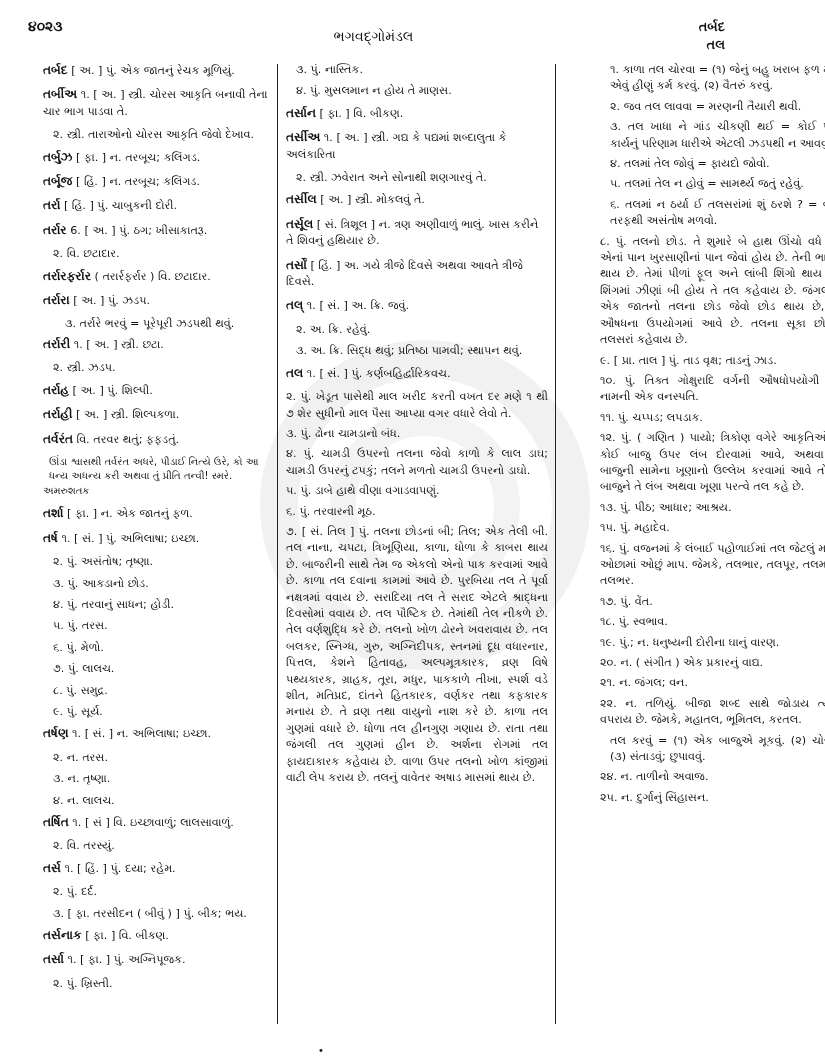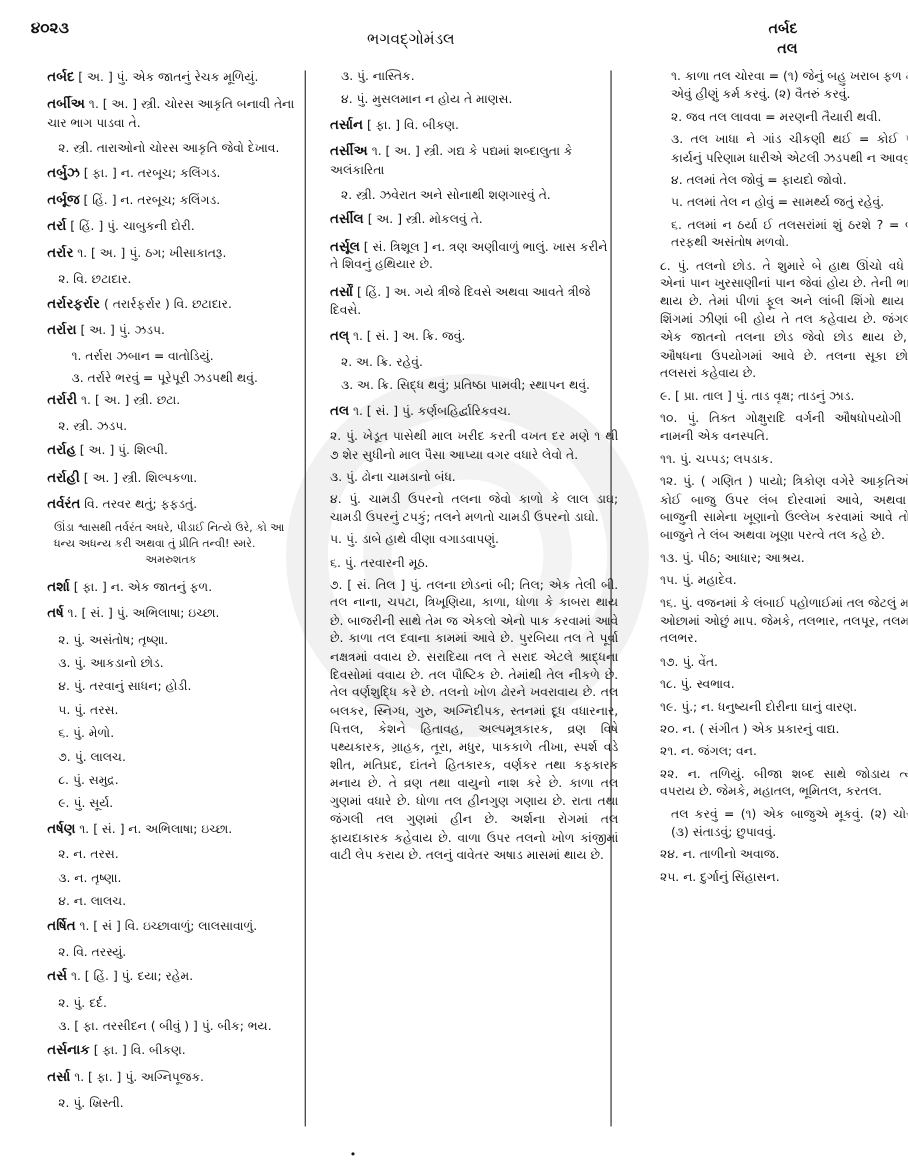--- a/index.html
+++ b/index.html
@@ -18,31 +18,31 @@
   }
   .header { position: absolute; top: 14px; left: 0; width: 747px; height: 40px; z-index: 2; }
   .page-num { position: absolute; left: 28px; top: 4px; font-size: 14px; font-weight: bold; }
   .running-title { position: absolute; left: 0; right: 0; top: 14px; text-align: center; font-size: 14px; font-weight: normal; }
   .guide-words { position: absolute; right: 22px; top: 4px; text-align: right; font-size: 13px; font-weight: bold; line-height: 18px; }
   .col {
     position: absolute; top: 62px; z-index: 2;
     font-size: 11.2px; line-height: 16.4px;
   }
   .col-left { left: 43px; width: 225px; }
-  .col-mid { left: 300px; width: 262px; }
+  .col-mid { left: 286px; width: 262px; }
   .col-right { left: 600px; width: 240px; }
   .rule { position: absolute; width: 1px; background: #222; z-index: 2; }
   .rule-1 { left: 277px; top: 64px; height: 960px; }
   .rule-2 { left: 555px; top: 64px; height: 960px; }
   .entry { margin-bottom: 7px; }
   .hw { font-weight: bold; font-size: 12.2px; }
   .sub { display: block; padding-left: 10px; margin-bottom: 5px; }
   .sub2 { display: block; padding-left: 22px; margin-bottom: 3px; }
   .quote { display: block; padding-left: 6px; font-size: 10px; line-height: 14px; }
-  .quote-src { display: block; text-align: center; font-size: 10px; margin-bottom: 6px; }
+  .quote-src { display: block; text-align: left; font-size: 10px; margin-bottom: 6px; }
   .para { display: block; text-align: justify; margin-bottom: 4px; }
   .indent { padding-left: 10px; }
   .bottom-dot { position: absolute; left: 318px; top: 1045px; font-size: 10px; z-index: 2; }
 </style>
 </head>
 <body>
 
 <div class="watermark"></div>
 <div class="watermark2"></div>
 
@@ -58,25 +58,24 @@
 <div class="rule rule-1"></div>
 <div class="rule rule-2"></div>
 
 <div class="col col-left">
     <div class="entry"><span class="hw">તર્બદ</span><span> [ અ. ] પું. એક જાતનું રેચક મૂળિયું.</span></div>
     <div class="entry"><span class="hw">તર્બીઅ</span><span> ૧. [ અ. ] સ્ત્રી. ચોરસ આકૃતિ બનાવી તેના ચાર ભાગ પાડવા તે.</span></div>
     <div class="sub">૨. સ્ત્રી. તારાઓનો ચોરસ આકૃતિ જેવો દેખાવ.</div>
     <div class="entry"><span class="hw">તર્બુઝ</span><span> [ ફા. ] ન. તરબૂચ; કલિંગડ.</span></div>
     <div class="entry"><span class="hw">તર્બૂજ</span><span> [ હિં. ] ન. તરબૂચ; કલિંગડ.</span></div>
     <div class="entry"><span class="hw">તર્રા</span><span> [ હિં. ] પું. ચાબુકની દોરી.</span></div>
-    <div class="entry"><span class="hw">તર્રાર</span><span> ૧. [ અ. ] પું. ઠગ; ખીસાકાતરૂ.</span></div>
+    <div class="entry"><span class="hw">તર્રાર</span><span> 6. [ અ. ] પું. ઠગ; ખીસાકાતરૂ.</span></div>
     <div class="sub">૨. વિ. છટાદાર.</div>
     <div class="entry"><span class="hw">તર્રારફર્રાર</span><span> ( તરાર્રફર્રાર ) વિ. છટાદાર.</span></div>
     <div class="entry"><span class="hw">તર્રારા</span><span> [ અ. ] પું. ઝડપ.</span></div>
-    <div class="sub2">૧. તર્રારા ઝબાન = વાતોડિયું.</div>
     <div class="sub2">૩. તર્રારે ભરવું = પૂરેપૂરી ઝડપથી થવું.</div>
     <div class="entry"><span class="hw">તર્રારી</span><span> ૧. [ અ. ] સ્ત્રી. છટા.</span></div>
     <div class="sub">૨. સ્ત્રી. ઝડપ.</div>
     <div class="entry"><span class="hw">તર્રાહ</span><span> [ અ. ] પું. શિલ્પી.</span></div>
     <div class="entry"><span class="hw">તર્રાહી</span><span> [ અ. ] સ્ત્રી. શિલ્પકળા.</span></div>
     <div class="entry"><span class="hw">તર્વરંત</span><span> વિ. તરવર થતું; ફફડતું.</span></div>
     <div class="quote">ઊંડા શ્વાસથી તર્વરંત અધરે, પીડાઈ નિત્યે ઉરે, કો આ ધન્ય અધન્ય કરી અથવા તું પ્રીતિ તન્વી! સ્મરે.</div>
     <div class="quote-src">અમરુશતક</div>
     <div class="entry"><span class="hw">તર્શા</span><span> [ ફા. ] ન. એક જાતનું ફળ.</span></div>
     <div class="entry"><span class="hw">તર્ષ</span><span> ૧. [ સં. ] પું. અભિલાષા; ઇચ્છા.</span></div>

